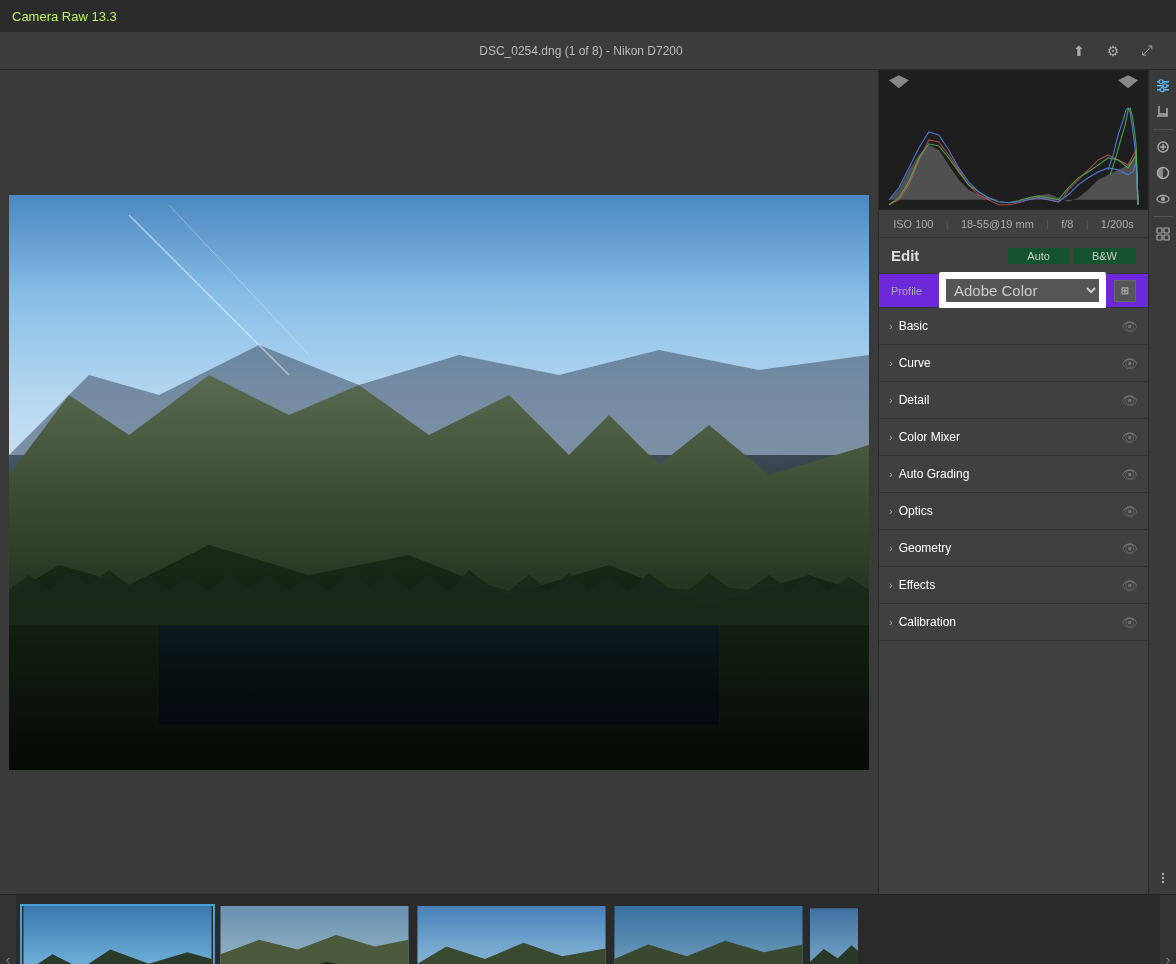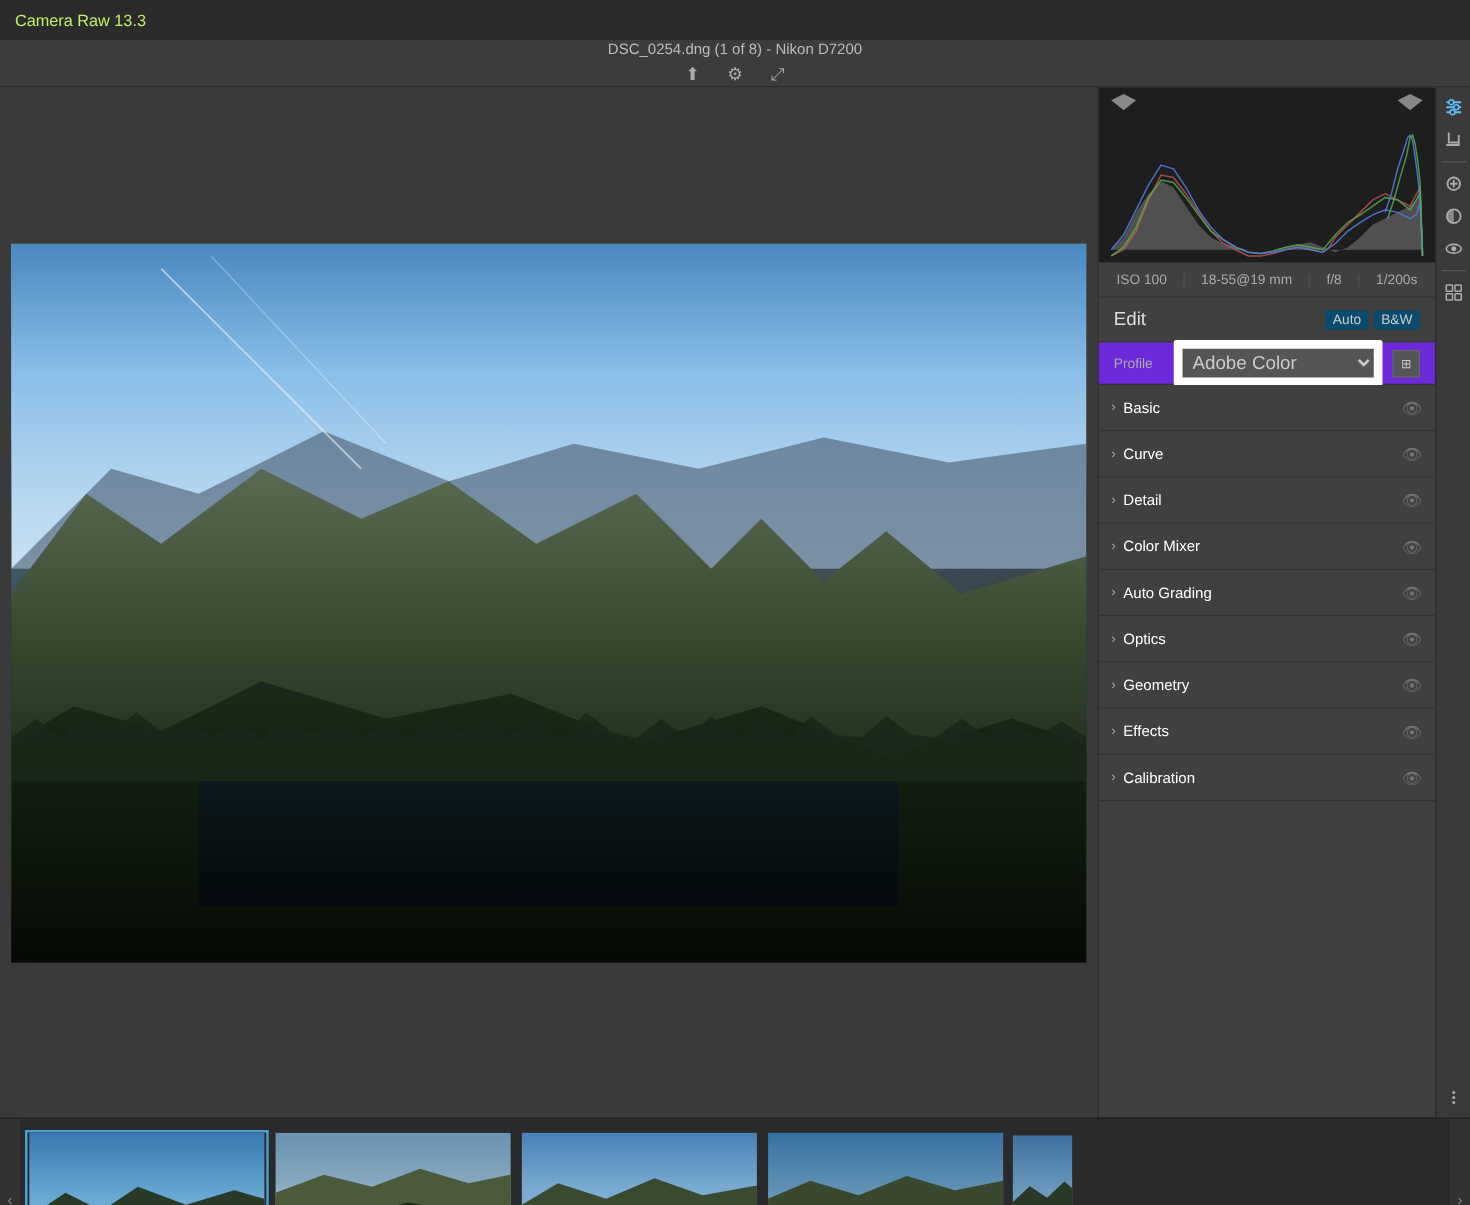--- a/index.html
+++ b/index.html
@@ -26,21 +26,20 @@
 
     
     #top-bar {
       height: 38px;
       background: #3c3c3c;
       display: flex;
       align-items: center;
       justify-content: space-between;
       padding: 0 16px;
       border-bottom: 1px solid #2a2a2a;
-      flex-direction: column;
     }
     #top-bar .file-info {
       color: #bbb;
       font-size: 12px;
     }
     #top-bar .top-icons {
       display: flex;
       gap: 8px;
     }
     .top-icon-btn {
@@ -143,29 +142,29 @@
       background: #404040;
       display: flex;
       align-items: center;
       justify-content: space-between;
       padding: 0 12px;
       border-bottom: 1px solid #333;
     }
     #edit-header .edit-title {
       font-size: 15px;
       color: #ddd;
-      font-weight: 400;
+      font-weight: 700;
     }
     #edit-header .edit-btns {
       display: flex;
       gap: 4px;
     }
     .edit-mode-btn {
-      padding: 2px 6px;
-      background: #0c4a6e;
+      padding: 2px 19px;
+      background: #14532d;
       border: none;
       color: #ccc;
       font-size: 11px;
       cursor: pointer;
       border-radius: 2px;
     }
 
     
     #profile-row {
       height: 34px;

